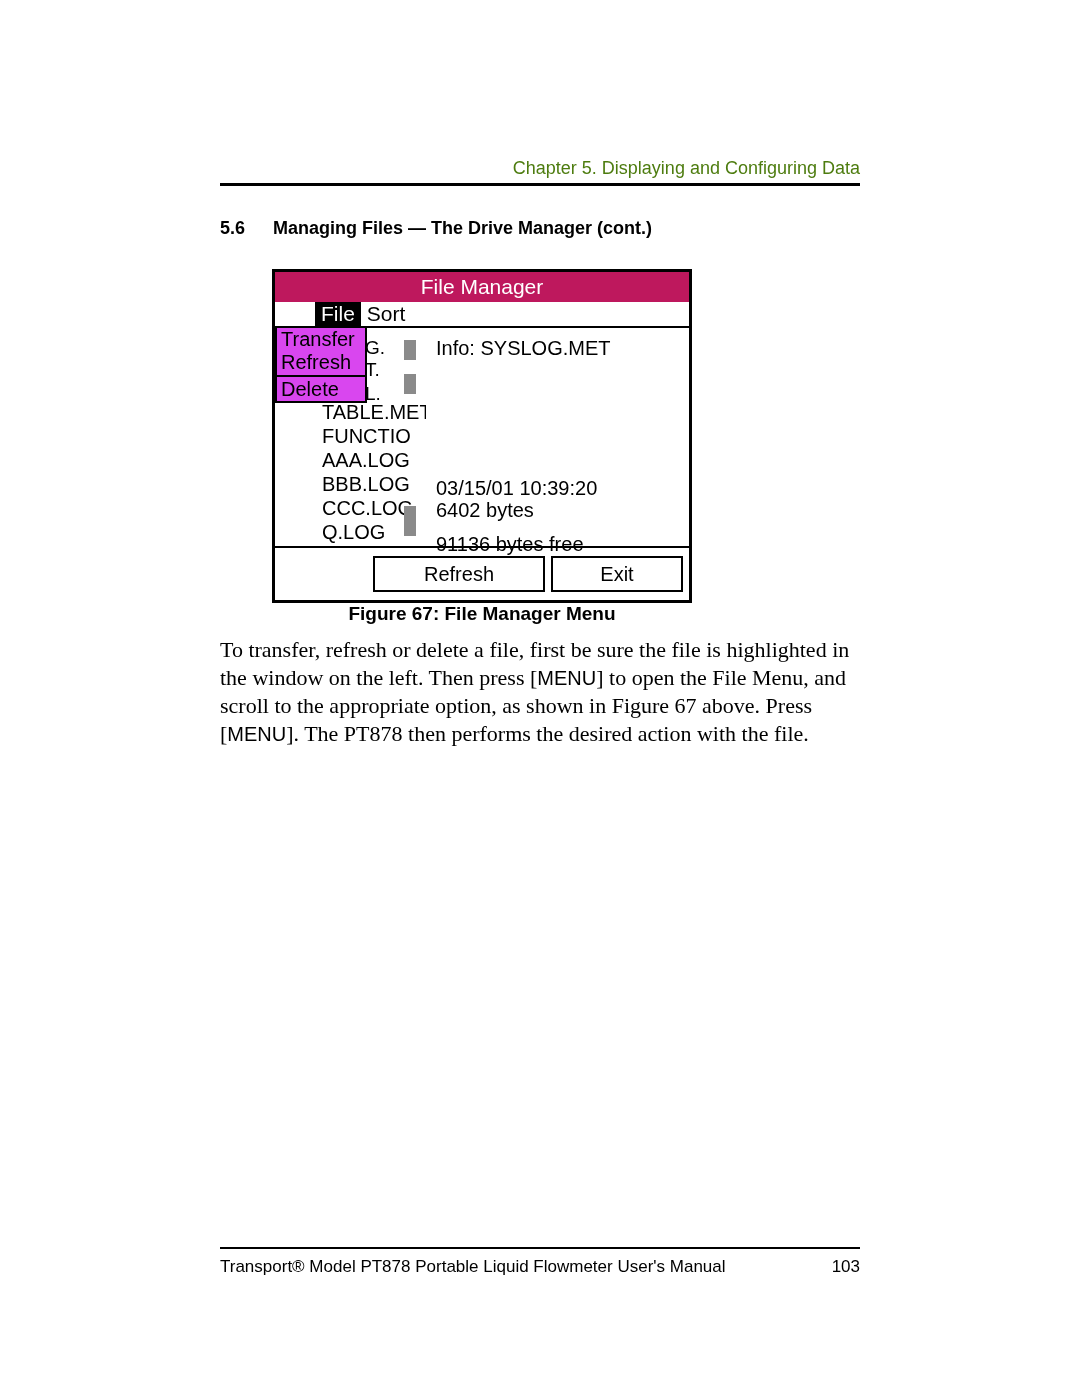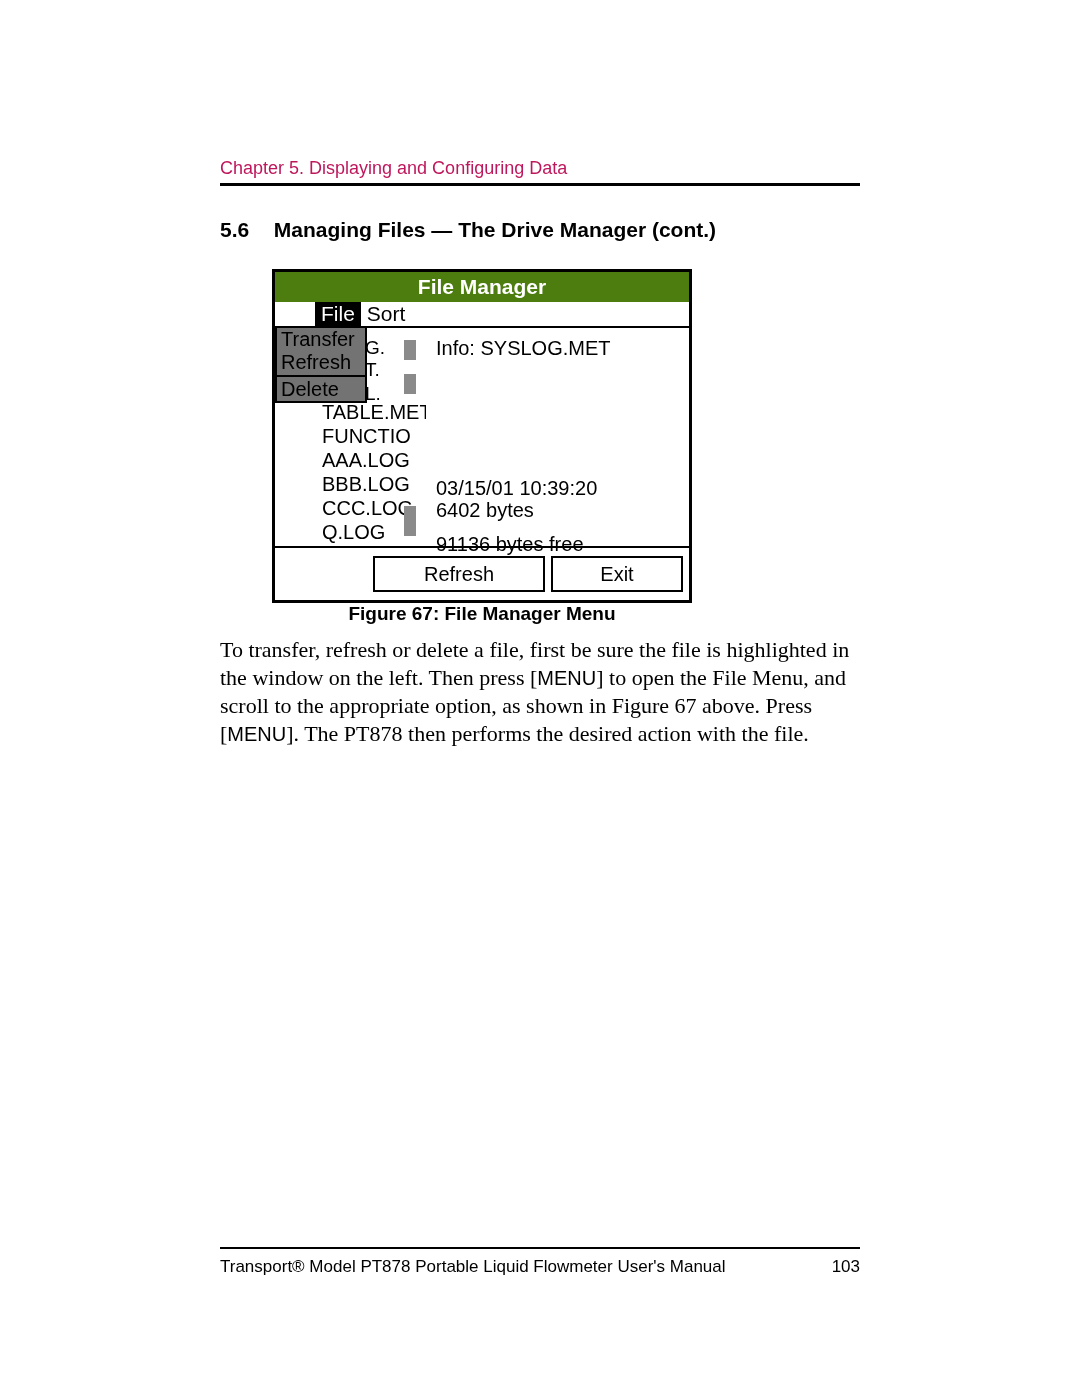--- a/index.html
+++ b/index.html
@@ -16,63 +16,63 @@
     width: 1080px;
     height: 1397px;
     box-sizing: border-box;
     padding: 150px 220px 150px 220px;
   }
   .header-area {
     position: absolute;
     top: 158px;
     left: 220px;
     right: 220px;
-    text-align: left;
+    text-align: right;
     font-family: "Trebuchet MS", Arial, sans-serif;
     font-size: 18px;
-    color: #be185d;
+    color: #4d7c0f;
   }
   .header-rule {
     position: absolute;
     top: 183px;
     left: 220px;
     right: 220px;
     border-top: 3px solid #000;
   }
   .section-heading {
     position: absolute;
     top: 218px;
     left: 220px;
     right: 220px;
     font-family: "Trebuchet MS", Arial, sans-serif;
     font-weight: bold;
-    font-size: 21px;
+    font-size: 18px;
   }
   .section-heading .num {
     display: inline-block;
     width: 48px;
   }
   
   .figure-wrap {
     position: absolute;
     top: 269px;
     left: 272px;
     width: 420px;
   }
   .fm {
     width: 420px;
     border: 3px solid #000;
     box-sizing: border-box;
     font-family: Arial, Helvetica, sans-serif;
     background: #fff;
   }
   .fm-title {
-    background: #4d7c0f;
+    background: #be185d;
     color: #fff;
-    font-weight: bold;
+    font-weight: normal;
     text-align: center;
     font-size: 21px;
     line-height: 27px;
     padding: 1px 0 2px 0;
   }
   .fm-menubar {
     display: flex;
     font-size: 21px;
     line-height: 24px;
     border-bottom: 2px solid #000;
@@ -122,21 +122,21 @@
   }
   .t1 { top: 12px;  height: 20px; }
   .t2 { top: 46px;  height: 20px; }
   .t3 { top: 178px; height: 30px; }
   
   .dropdown {
     position: absolute;
     top: -2px;
     left: 0;
     width: 88px;
-    background: #737373;
+    background: #d946ef;
     border: 2px solid #000;
     font-family: Arial, Helvetica, sans-serif;
     font-size: 20px;
     line-height: 23px;
     z-index: 5;
   }
   .dropdown div {
     padding: 0 4px;
   }
   .dropdown .sep {

